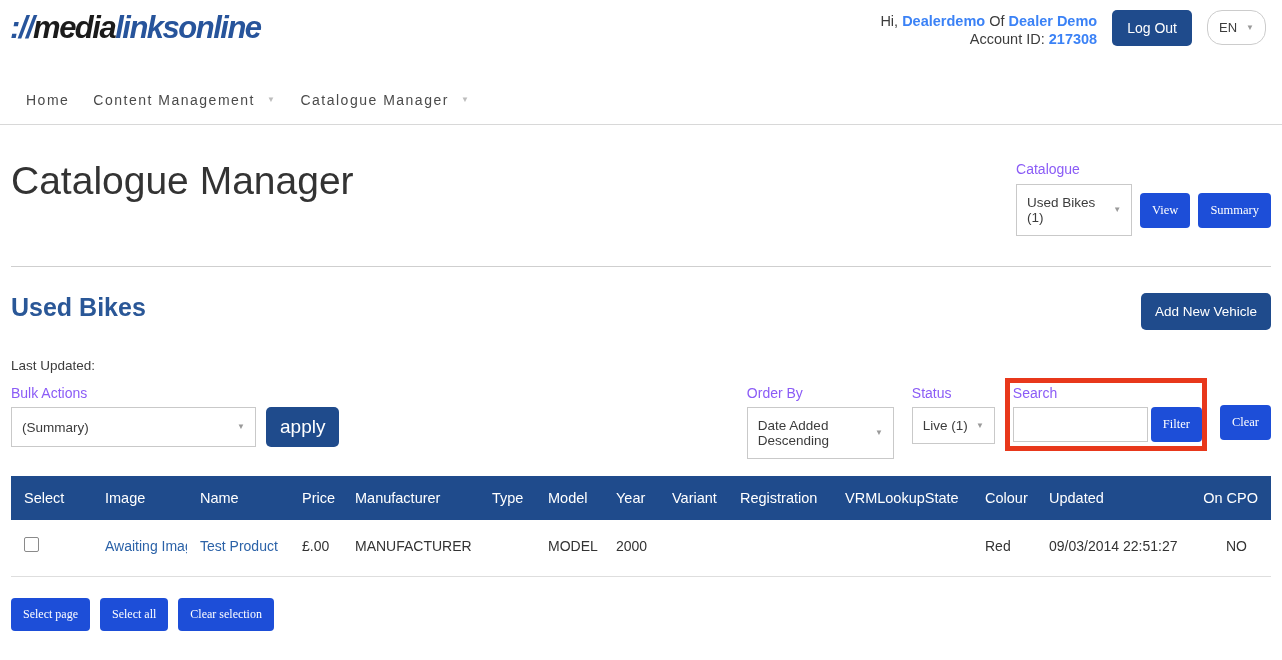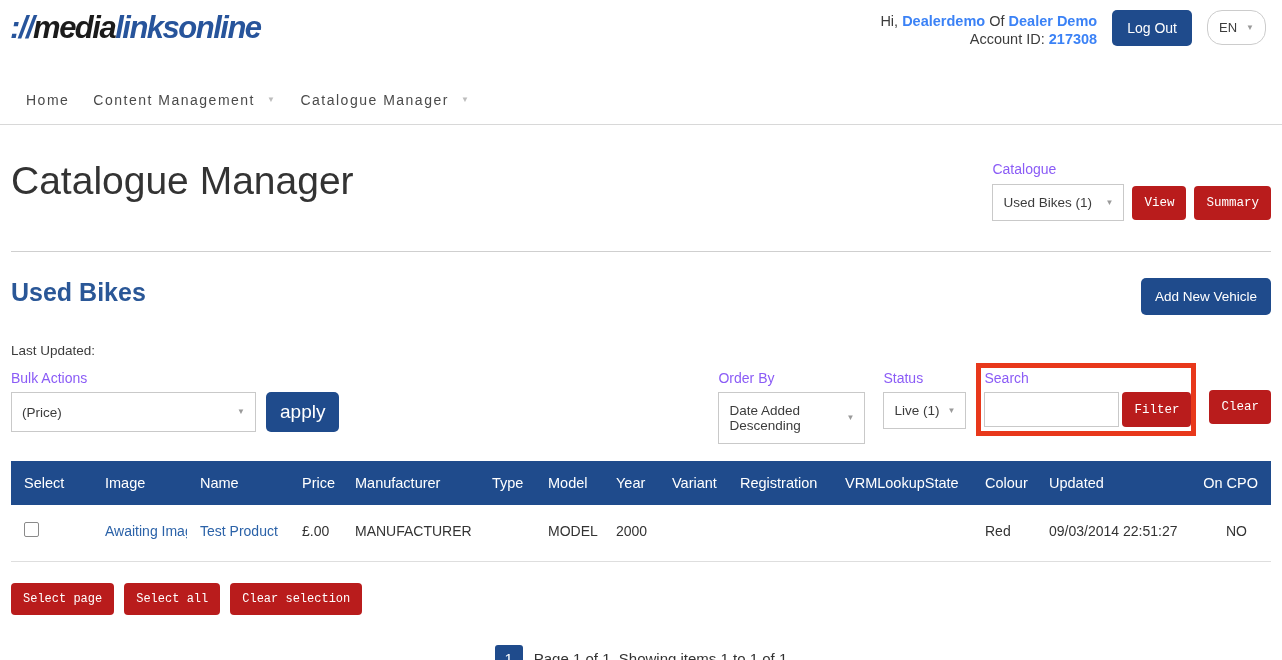--- a/index.html
+++ b/index.html
@@ -23,21 +23,21 @@
   .nav-item { font-size: 14px; letter-spacing: 1.5px; color: #4a4a4a; display: flex; align-items: center; gap: 12px; cursor: pointer; }
   .nav-item .caret { color: #bdbdbd; }
 
   
   .page-head { display: flex; justify-content: space-between; padding: 34px 11px 0 11px; }
   .page-title { font-size: 39px; font-weight: 400; color: #333; letter-spacing: 0; }
   .catalogue-box { padding-top: 2px; }
   .field-label { font-size: 14px; color: #8b5cf6; margin-bottom: 7px; }
   .catalogue-controls { display: flex; gap: 8px; align-items: center; }
   .select-box { display: flex; justify-content: space-between; align-items: center; border: 1px solid #c9c9c9; background: #fff; padding: 10px 10px; font-size: 13.5px; color: #3c3c3c; cursor: pointer; }
-  .gray-btn { background: #b91c1c; color: #fff; border: none; border-radius: 4px; padding: 10px 12px; font-size: 12.5px; font-family: Liberation Mono, monospace; cursor: pointer; }
+  .gray-btn { background: #1d4ed8; color: #fff; border: none; border-radius: 4px; padding: 10px 12px; font-size: 12.5px; font-family: Liberation Serif, serif; cursor: pointer; }
 
   .divider { border: none; border-top: 1px solid #cfcfcf; margin: 30px 11px 0 11px; }
 
   
   .section-head { display: flex; justify-content: space-between; align-items: flex-start; padding: 26px 11px 0 11px; }
   .section-title { font-size: 25px; font-weight: 600; color: #2a5797; }
   .blue-btn { background: #1f4b8c; color: #fff; border: none; border-radius: 5px; padding: 11px 14px; font-size: 13.5px; font-family: inherit; cursor: pointer; }
   .last-updated { font-size: 13.5px; color: #3c3c3c; margin: 28px 11px 0 11px; }
 
   
@@ -106,21 +106,21 @@
     <span>Catalogue Manager</span>
     <span class="caret">▼</span>
   </div>
 </div>
 
 <div class="page-head">
   <h1 class="page-title">Catalogue Manager</h1>
   <div class="catalogue-box">
     <div class="field-label">Catalogue</div>
     <div class="catalogue-controls">
-      <div class="select-box" style="width:132px">
+      <div class="select-box" style="width:116px">
         <span>Used Bikes (1)</span>
         <span class="caret">▼</span>
       </div>
       <button class="gray-btn">View</button>
       <button class="gray-btn">Summary</button>
     </div>
   </div>
 </div>
 
 <hr class="divider">
@@ -129,21 +129,21 @@
   <h2 class="section-title">Used Bikes</h2>
   <button class="blue-btn">Add New Vehicle</button>
 </div>
 <div class="last-updated">Last Updated:</div>
 
 <div class="filters-row">
   <div class="filter-group">
     <div class="field-label">Bulk Actions</div>
     <div class="bulk-controls">
       <div class="select-box bulk-select">
-        <span>(Price)</span>
+        <span>(Summary)</span>
         <span class="caret">▼</span>
       </div>
       <button class="blue-btn" style="padding:9px 14px;font-size:19px;">apply</button>
     </div>
   </div>
 
   <div class="right-filters">
     <div class="filter-group">
       <div class="field-label">Order By</div>
       <div class="select-box orderby-select">

